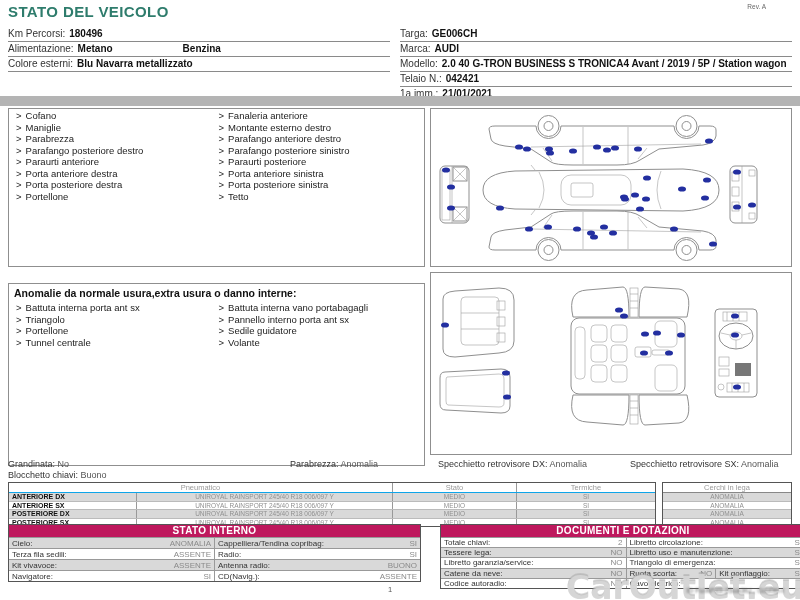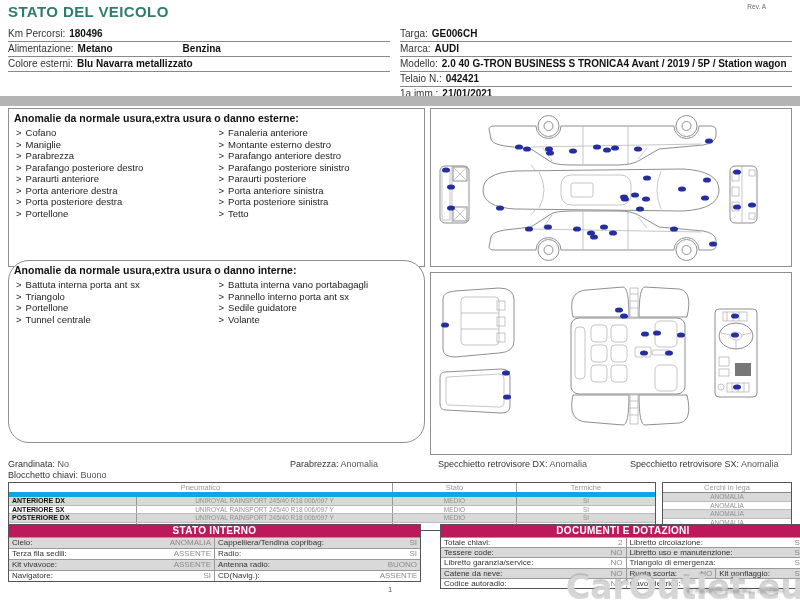--- a/index.html
+++ b/index.html
@@ -15,40 +15,40 @@
   .info-row{border-bottom:1px solid #8a8a8a;padding:1px 0 1.5px 0;line-height:11.5px;}
   .info-row .lbl{color:#333;margin-right:4px;}
   .info-row .val{font-weight:bold;color:#111;}
   .info-row .val.w{display:inline-block;min-width:105px;}
 
   .graybar{position:absolute;left:0;right:0;top:96px;height:10px;background:#b4b4b4;}
 
   .box{position:absolute;border:1px solid #8f8f8f;background:#fff;box-sizing:border-box;}
   #ext-box-l{left:8px;top:108px;width:417px;height:159px;}
   #ext-box-r{left:430px;top:108px;width:362px;height:159px;}
-  #int-box-l{left:8px;top:260px;width:417px;height:183px;border-radius:21px;}
+  #int-box-l{left:8px;top:283px;width:417px;height:183px;}
   #int-box-r{left:430px;top:272px;width:362px;height:183px;}
   .box-title{padding:3px 5px 2px 5px;font-size:10.5px;font-weight:bold;color:#111;}
   .an-cols{display:flex;padding:1px 5px;}
   .an-col{flex:1;}
   .an-item{font-size:9.5px;line-height:11.5px;color:#222;display:flex;}
   .an-item .chev{margin:0 4px 0 2px;}
   #int-r .an-item{max-width:160px;}
   .diagram{display:block;width:100%;height:100%;}
 
   .status{position:absolute;left:0;top:459px;width:800px;font-size:9px;}
   .st-item{position:absolute;top:0;white-space:nowrap;}
   .st-l{color:#333;}
   .st-v{color:#555;}
   .status-line2{position:absolute;left:8px;top:10.5px;white-space:nowrap;}
 
   .tbl{position:absolute;border:1px solid #555;box-sizing:border-box;background:#fff;}
   #tyre-table{left:8px;top:482px;width:648px;}
   .t-head,.t-row{display:grid;grid-template-columns:128px 256px 124px 1fr;}
-  .t-head{height:9px;border-bottom:5px solid #0ea5e9;}
+  .t-head{height:9px;border-bottom:1px solid #0ea5e9;}
   .t-head div{font-size:7.5px;color:#9a9a9a;text-align:center;line-height:9px;border-right:1px solid #999;overflow:hidden;}
   .t-head .h-pneu{grid-column:1/3;}
   .t-head div:last-child{border-right:none;}
   .t-row{height:7.5px;border-top:1px solid #bbb;}
   .t-row:first-of-type{border-top:none;}
   .t-row.alt{background:#d9d9d9;}
   .t-pos{font-size:7px;font-weight:bold;color:#111;padding-left:3px;line-height:7.5px;border-right:1px solid #999;overflow:hidden;}
   .t-desc,.t-val{font-size:6.5px;color:#909090;text-align:center;line-height:7.5px;border-right:1px solid #999;overflow:hidden;}
   .t-last{border-right:none;}
   #cerchi-table{left:662px;top:482px;width:130px;}
@@ -57,21 +57,21 @@
   .c-row:first-of-type{border-top:none;}
   .c-row.alt{background:#d9d9d9;}
 
   #si-table{left:8px;top:524px;width:413px;}
   #doc-table{left:440px;top:524px;width:366px;}
   .tbl-head{height:12px;background:#be185d;color:#fff;font-weight:bold;font-size:10px;text-align:center;line-height:12px;letter-spacing:.3px;}
   .kv-row{display:flex;border-top:1px solid #999;}
   .kv-row.alt{background:#d9d9d9;}
   #si-table .kv-row{height:10px;}
   #doc-table .kv-row{height:9.2px;}
-  .kv-cell{flex:1;display:flex;justify-content:space-between;padding:0 3px;overflow:hidden;}
+  .kv-cell{flex:1;display:flex;justify-content:space-between;align-items:center;padding:0 3px;overflow:hidden;}
   .kv-cell.kv-b{border-right:1px solid #999;}
   .kv-cell.kv-multi{padding:0;}
   .kv-sub{flex:1;display:flex;justify-content:space-between;align-items:center;padding:0 3px;overflow:hidden;}
   .kv-sub.kv-b2{border-left:1px solid #999;}
   .kv-l{font-size:8px;color:#333;white-space:nowrap;}
   .kv-v{font-size:8px;color:#8a8a8a;white-space:nowrap;margin-left:4px;}
 
   .footer-company{position:absolute;left:8px;top:585px;font-size:7.5px;color:#555;}
   .footer-page{position:absolute;left:388px;top:585px;font-size:7.5px;color:#555;}
   .footer-id{position:absolute;right:16px;top:587px;font-size:7px;color:#666;filter:blur(1.1px);z-index:51;}
@@ -100,21 +100,20 @@
       <div class="info-row"><span class="lbl">Targa:</span><span class="val">GE006CH</span></div>
       <div class="info-row"><span class="lbl">Marca:</span><span class="val">AUDI</span></div>
       <div class="info-row"><span class="lbl">Modello:</span><span class="val">2.0 40 G-TRON BUSINESS S TRONICA4 Avant / 2019 / 5P / Station wagon</span></div>
       <div class="info-row"><span class="lbl">Telaio N.:</span><span class="val">042421</span></div>
       <div class="info-row"><span class="lbl">1a imm.:</span><span class="val">21/01/2021</span></div>
     </div>
 
   <div class="graybar"></div>
 
   <div class="box" id="ext-box-l">
-    <div class="box-title">Anomalie da normale usura,extra usura o danno esterne:</div>
     <div class="an-cols">
       <div class="an-col" id="ext-l">
           <div class="an-item">
             <span class="chev">&gt;</span>
             <span>Cofano</span>
           </div>
           <div class="an-item">
             <span class="chev">&gt;</span>
             <span>Maniglie</span>
           </div>
@@ -491,21 +490,21 @@
           </div>
           <div class="kv-cell kv-multi">
             <div class="kv-sub">
               <span class="kv-l">Libretto circolazione:</span>
               <span class="kv-v">SI</span>
             </div>
           </div>
         </div>
         <div class="kv-row alt">
           <div class="kv-cell kv-b">
-            <span class="kv-l">Tessere code:</span>
+            <span class="kv-l">Tessere lega:</span>
             <span class="kv-v">NO</span>
           </div>
           <div class="kv-cell kv-multi">
             <div class="kv-sub">
               <span class="kv-l">Libretto uso e manutenzione:</span>
               <span class="kv-v">SI</span>
             </div>
           </div>
         </div>
         <div class="kv-row">

